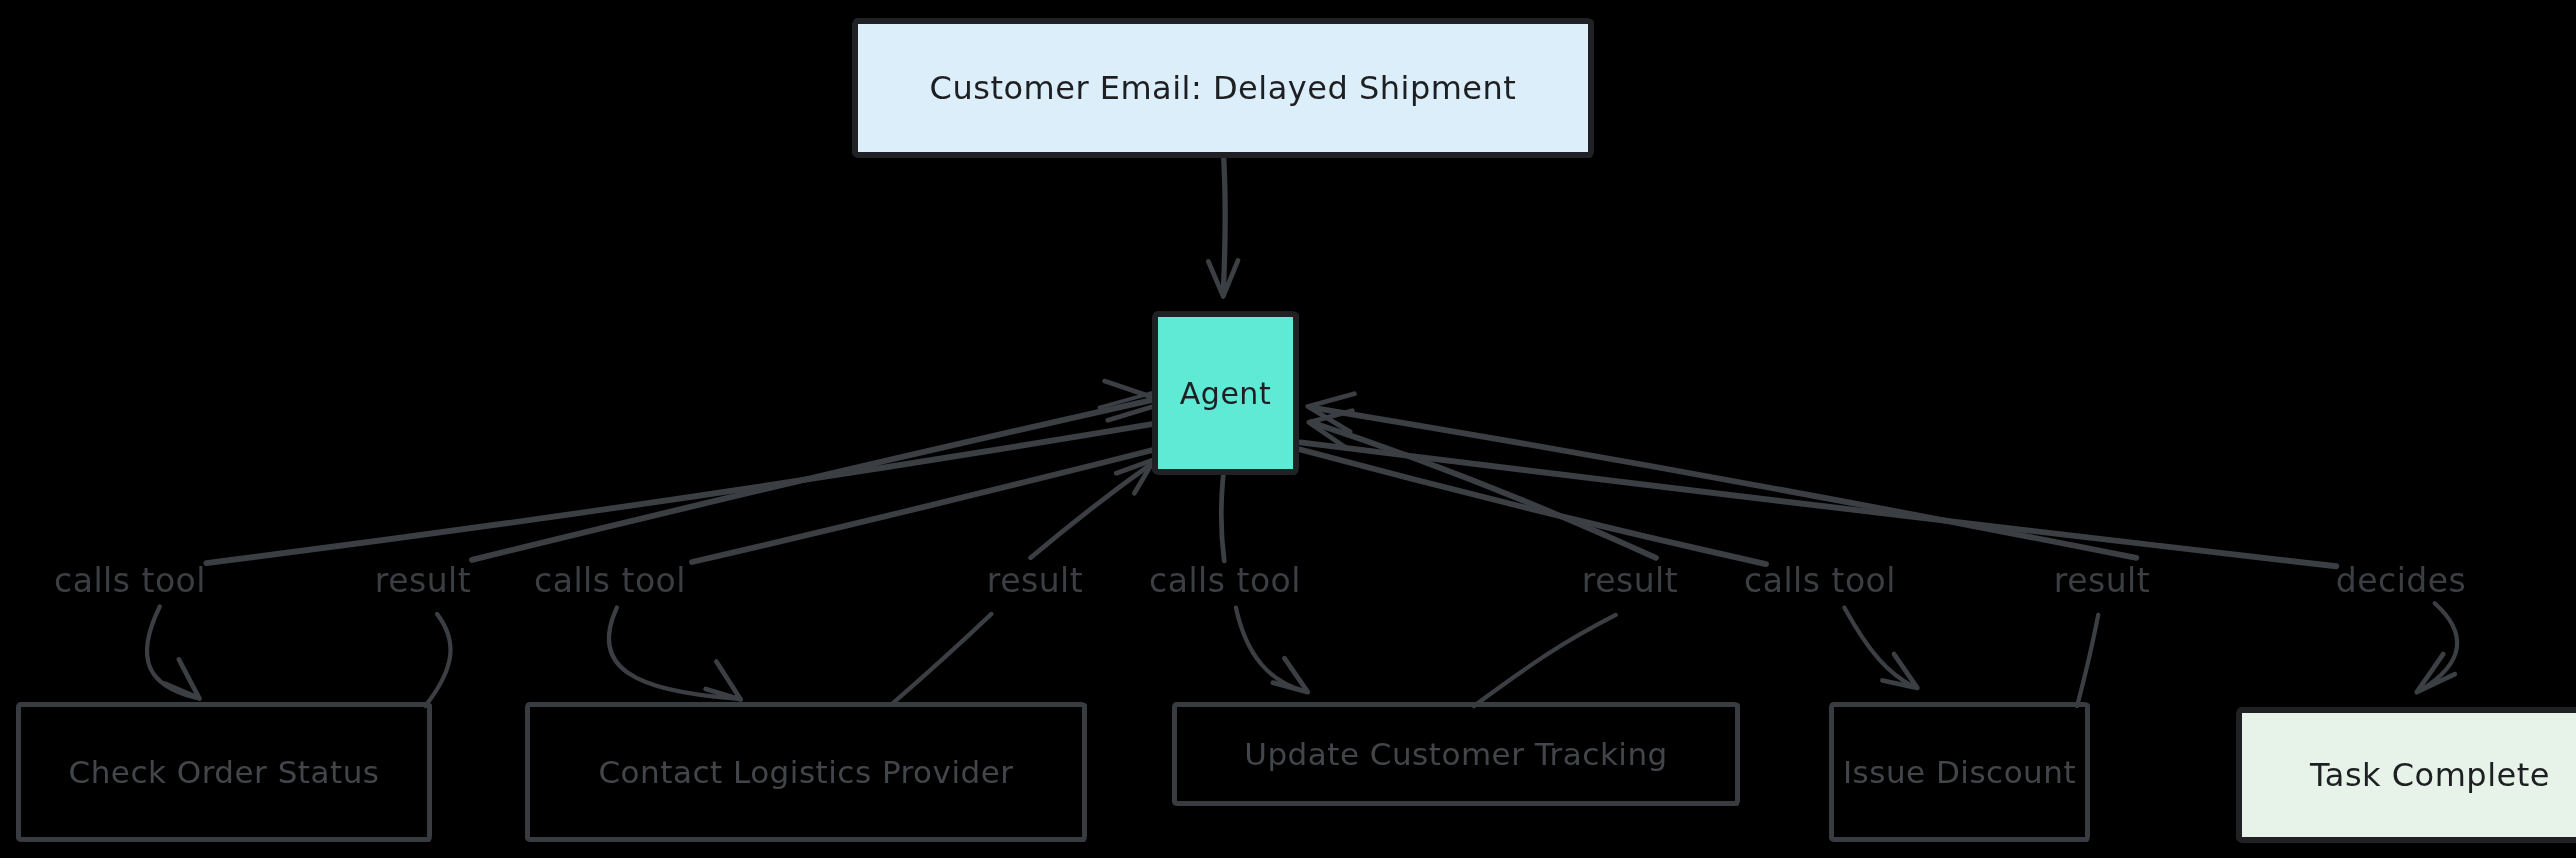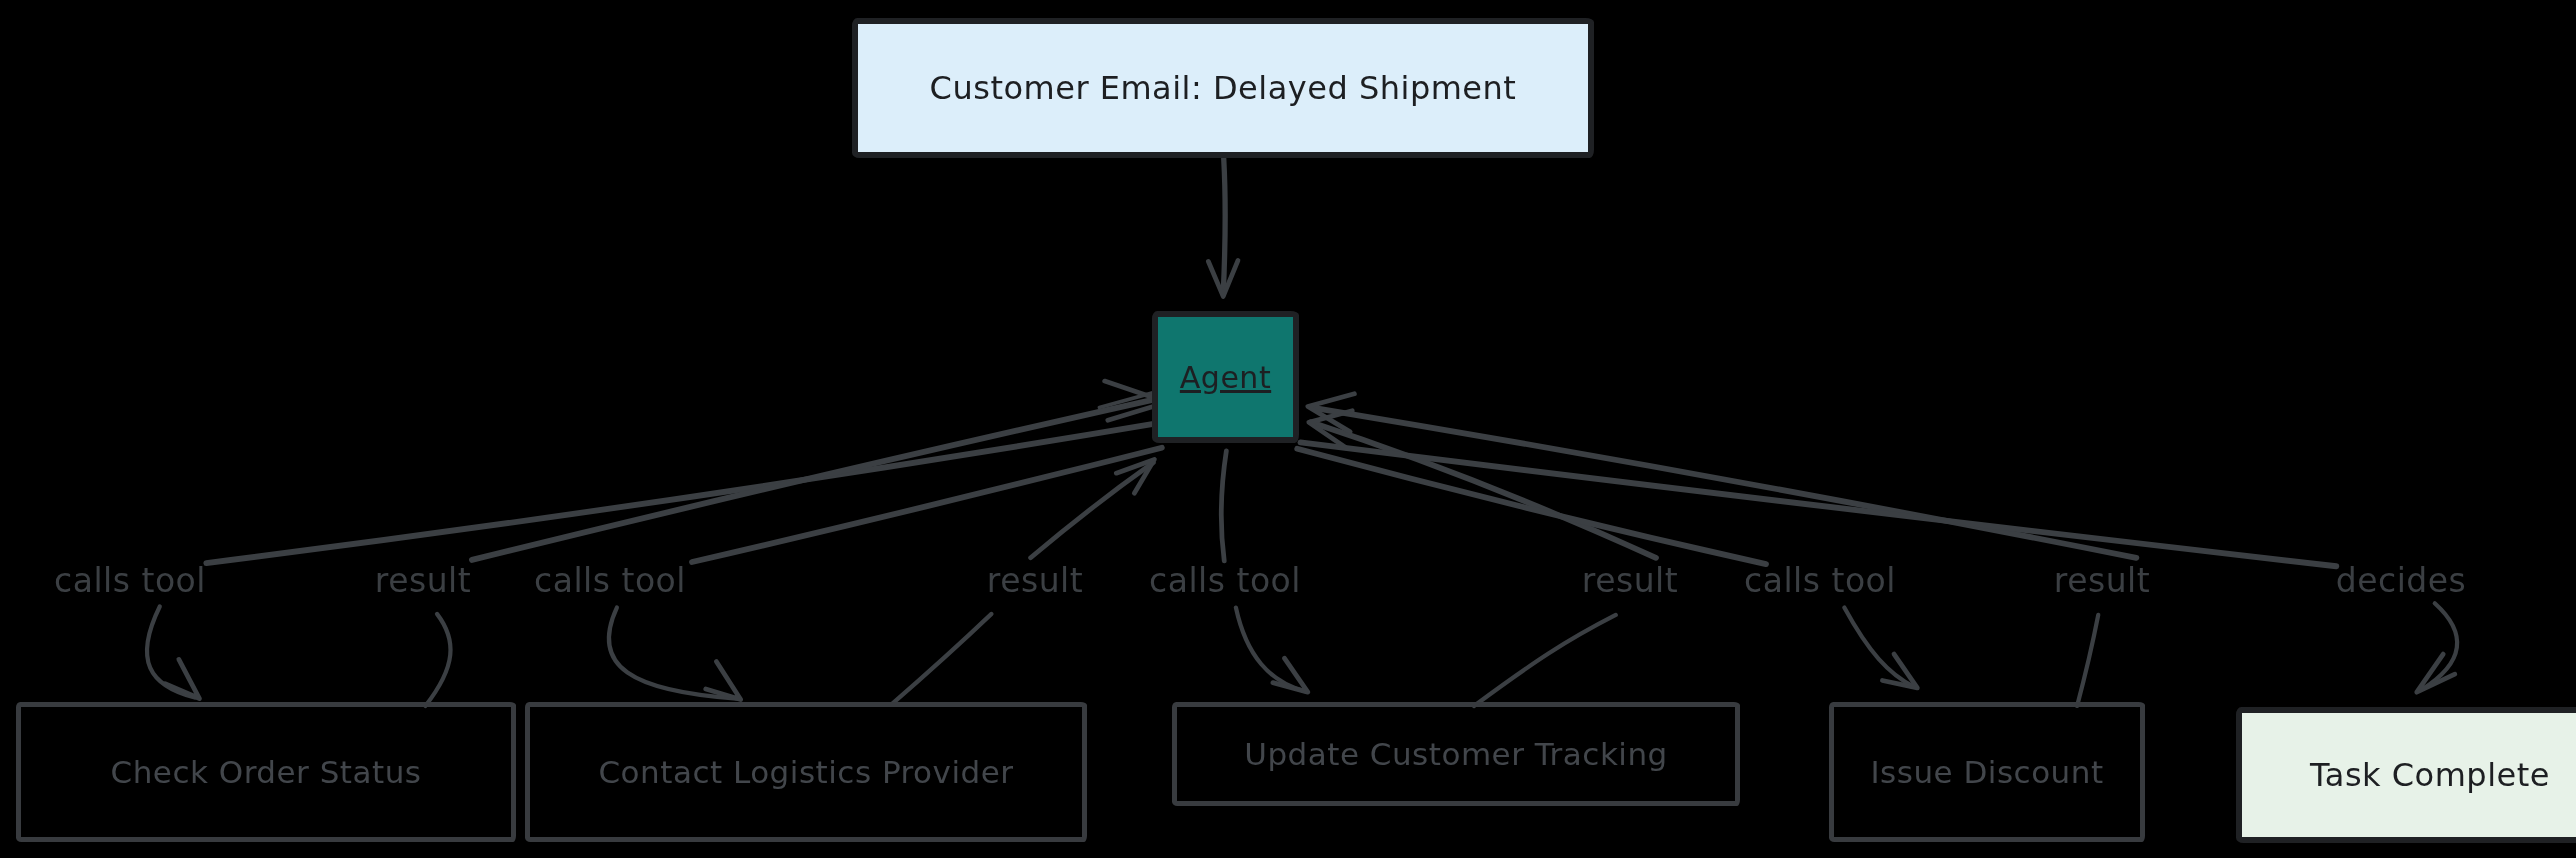--- a/index.html
+++ b/index.html
@@ -12,30 +12,30 @@
   .node{
     position:absolute;box-sizing:border-box;
     display:flex;align-items:center;justify-content:center;
     text-align:center;white-space:nowrap;letter-spacing:0.5px;
   }
   .node-light{
     color:#1d1f22;border:6.3px solid #1f2124;font-weight:500;
     border-radius:5.3px 8.5px 4.2px 7.4px / 7.4px 4.2px 8.5px 5.3px;
   }
   .node-email{left:852px;top:18px;width:742px;height:140px;background:#dceefa;font-size:32px;}
-  .node-agent{left:1152px;top:311px;width:147px;height:132px;background:#0f766e;font-size:30px;text-decoration:underline;}
+  .node-agent{left:1152px;top:311px;width:147px;height:164px;background:#5eead4;font-size:30px;}
   .node-task{left:2236px;top:707px;width:388px;height:136px;background:#e7f2e8;font-size:32px;}
   .node-tool{
     background:transparent;border:5.3px solid #383b3f;color:#42464b;
     font-size:31px;border-radius:4.2px 6.3px 3.2px 5.3px / 5.3px 3.2px 6.3px 4.2px;
   }
-  .node-tool1{left:16px;top:702px;width:500px;height:140px;text-align:right;}
+  .node-tool1{left:16px;top:702px;width:416px;height:140px;text-align:right;}
   .node-tool2{left:525px;top:702px;width:562px;height:140px;}
   .node-tool3{left:1172px;top:702px;width:568px;height:104px;}
-  .node-tool4{left:1829px;top:702px;width:316px;height:140px;}
+  .node-tool4{left:1829px;top:702px;width:261px;height:140px;}
   .edge-label{
     position:absolute;transform:translate(-50%,-50%);
     color:#3b3f43;font-size:33px;letter-spacing:0.5px;white-space:nowrap;
   }
   .el1{left:130px;top:580px;}
   .el2{left:423px;top:580px;}
   .el3{left:610px;top:580px;}
   .el4{left:1035px;top:580px;}
   .el5{left:1225px;top:580px;}
   .el6{left:1630px;top:580px;}

